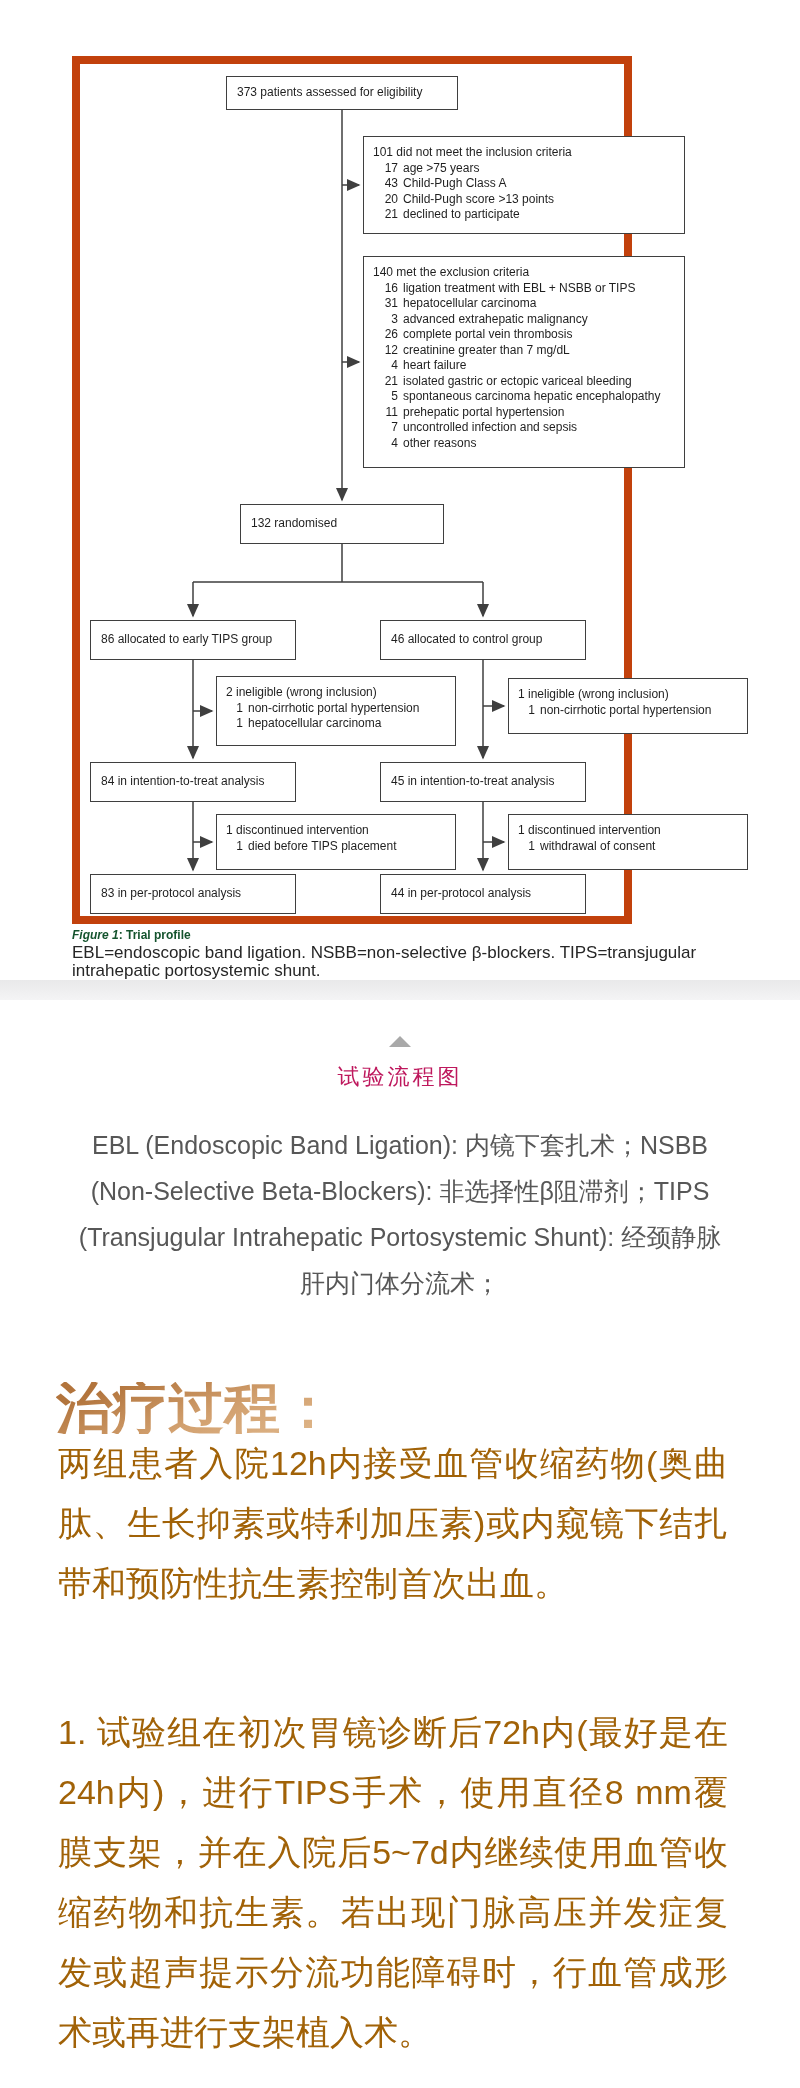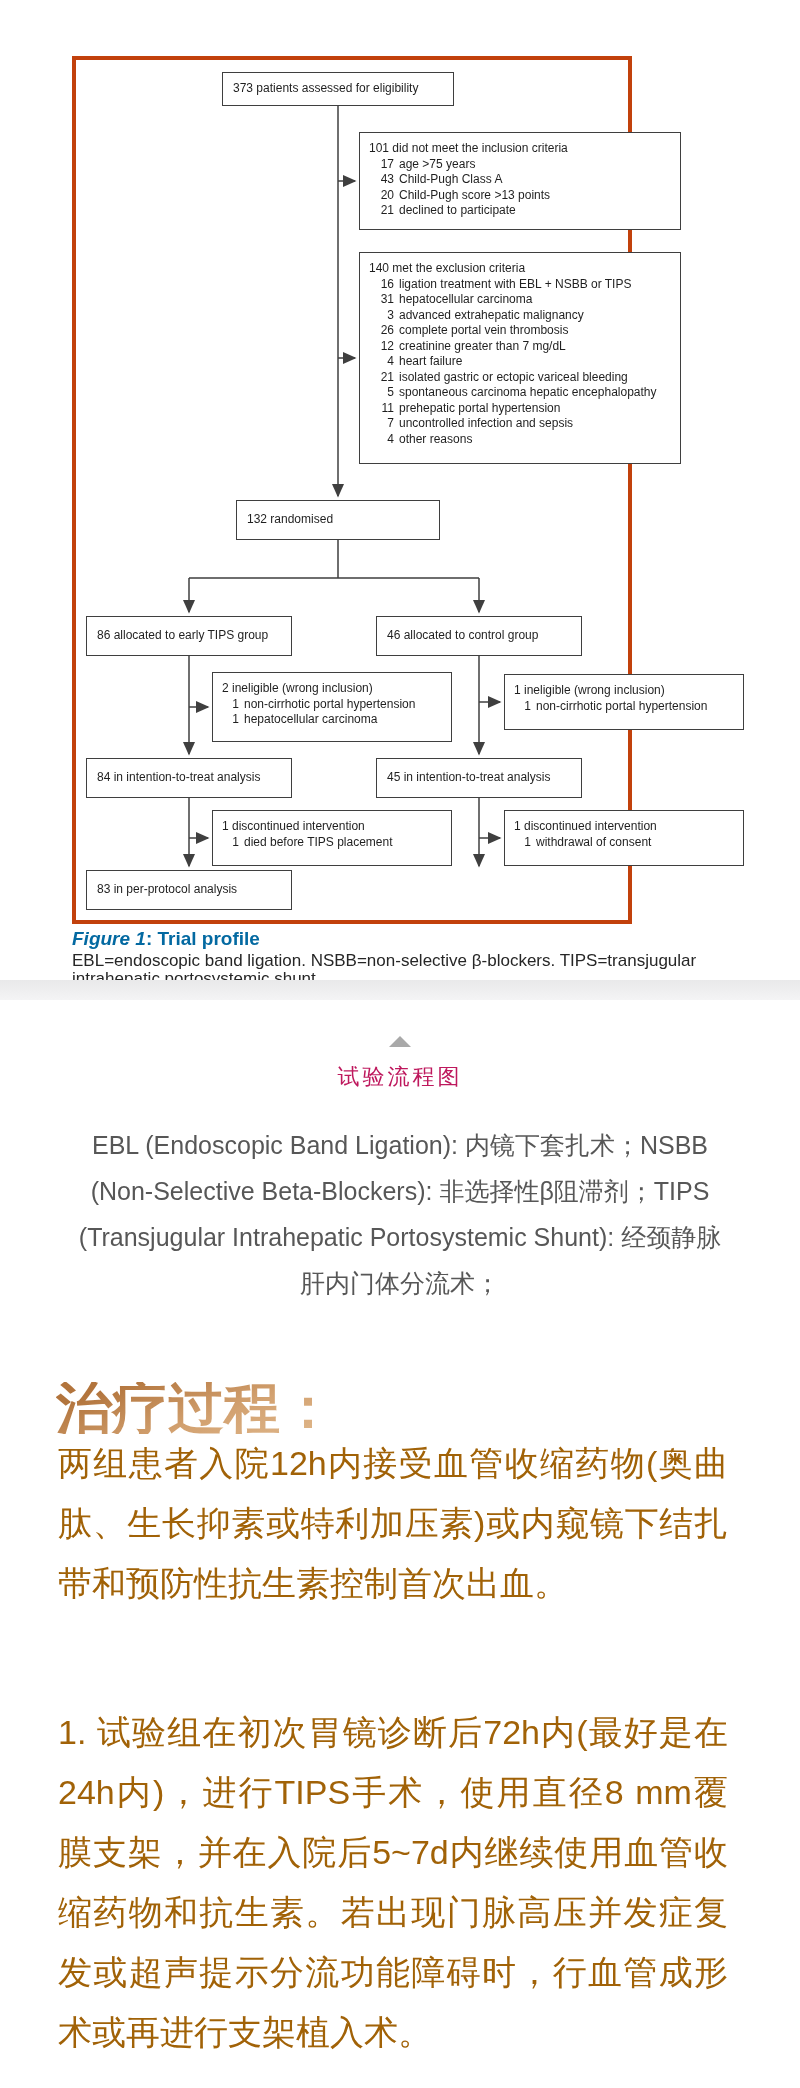--- a/index.html
+++ b/index.html
@@ -1,33 +1,33 @@
 <!DOCTYPE html>
 <html><head>
 <meta charset="utf-8">
 <style>
   html,body{margin:0;padding:0;background:#ffffff;}
   .page{position:relative;width:800px;height:2088px;background:#ffffff;overflow:hidden;
         font-family:"Liberation Sans","DejaVu Sans",sans-serif;}
 
   
   .fig-panel{position:absolute;left:72px;top:56px;width:560px;height:868px;
-             border:4px solid #c2410c;background:#ffffff;box-sizing:border-box;}
+             border:8px solid #c2410c;background:#ffffff;box-sizing:border-box;}
   .connectors{position:absolute;left:0;top:0;width:676px;height:868px;}
   .fbox{position:absolute;border:1.5px solid #3f3f3f;background:#ffffff;color:#1f1f1f;
         font-size:12px;line-height:15.5px;box-sizing:border-box;}
   .fbox.single{display:flex;align-items:center;padding:0 10px;}
   .fbox.multi{padding:8px 9px;}
   .ftitle{white-space:nowrap;}
   .fitem{display:flex;white-space:nowrap;}
   .fnum{flex:0 0 30px;text-align:right;padding-right:5px;box-sizing:border-box;}
   .fnum.narrow{flex:0 0 22px;}
 
   .fig-caption{position:absolute;left:72px;top:928px;width:660px;color:#262626;}
-  .fig-caption .cap-title{font-size:19px;font-weight:bold;color:#0369a1;}
+  .fig-caption .cap-title{font-size:12px;font-weight:bold;color:#14532d;}
   .cap-italic{font-style:italic;}
   .fig-caption .cap-body{font-size:17px;line-height:17.5px;margin-top:2px;width:648px;}
 
   
   .divider-band{position:absolute;left:0;top:980px;width:800px;height:20px;
                 background:linear-gradient(#e9e9ea,#f4f4f5);}
 
   
   .collapse-tri{position:absolute;left:389px;top:1036px;width:0;height:0;
                 border-left:11px solid transparent;border-right:11px solid transparent;
@@ -201,20 +201,23 @@
       <div class="ftitle">1 discontinued intervention</div>
       <div class="fitem">
         <span class="fnum narrow">1</span>
         <span>withdrawal of consent</span>
         </div>
     </div>
 
     <div class="fbox single" style="left:10px;top:810px;width:206px;height:40px">
       <span>83 in per-protocol analysis</span>
     </div>
+    <div class="fbox single" style="left:300px;top:810px;width:206px;height:40px">
+      <span>44 in per-protocol analysis</span>
+    </div>
   </div>
 
   <div class="fig-caption">
     <div class="cap-title">
       <span class="cap-italic">Figure 1</span><span>: Trial profile</span>
     </div>
     <div class="cap-body">EBL=endoscopic band ligation. NSBB=non-selective β-blockers. TIPS=transjugular intrahepatic portosystemic shunt.</div>
   </div>
 
   <div class="divider-band"></div>

